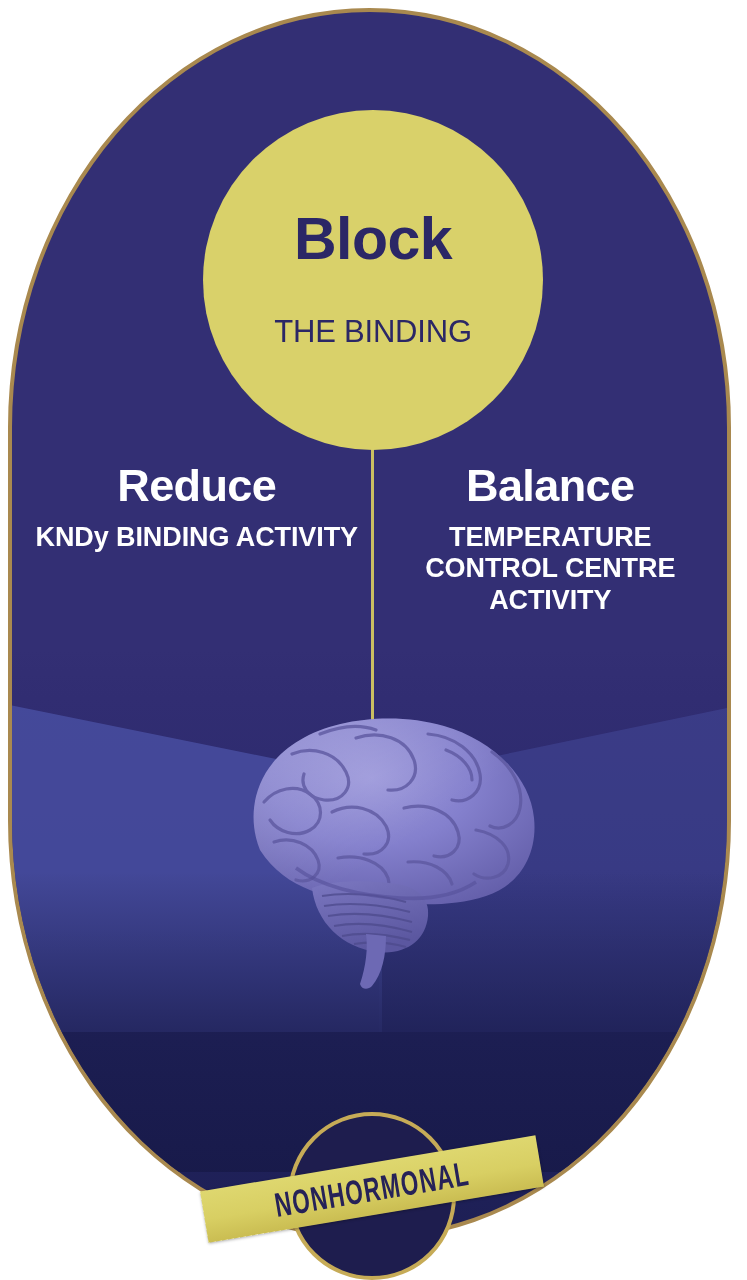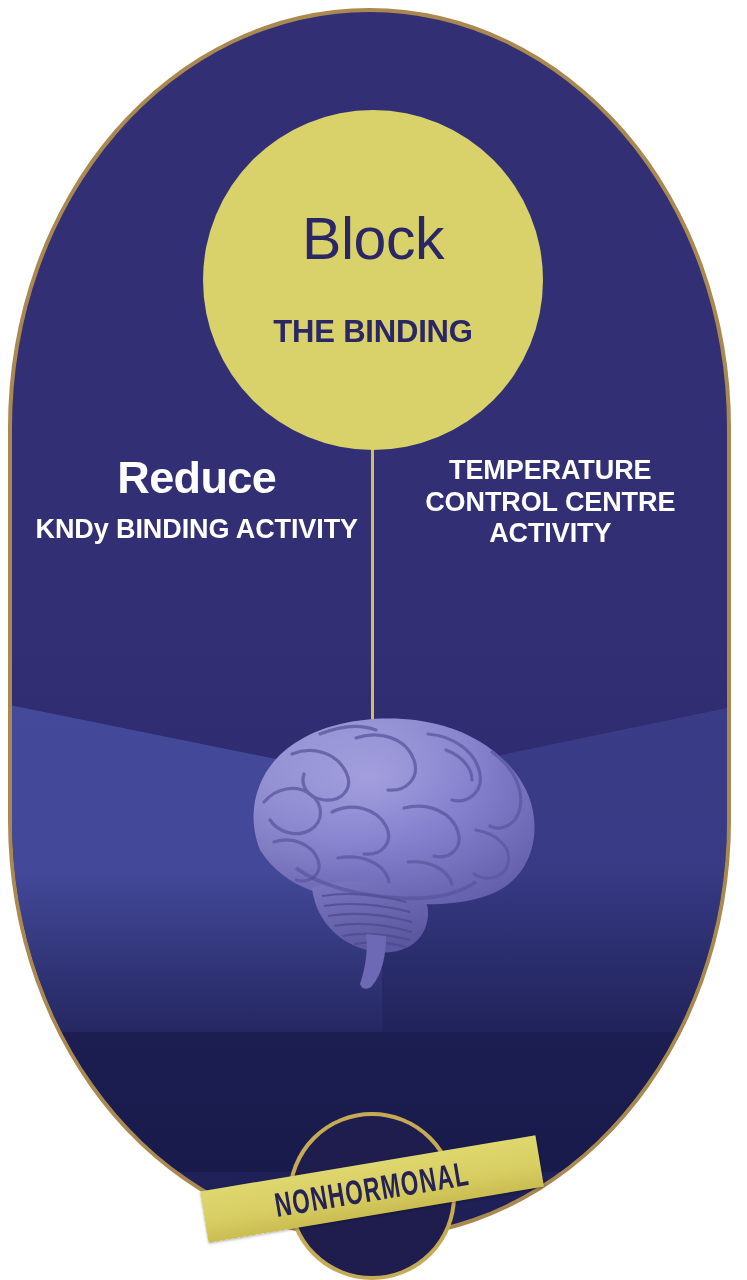--- a/index.html
+++ b/index.html
@@ -94,28 +94,28 @@
     display: flex;
     flex-direction: column;
     align-items: center;
     justify-content: center;
     text-align: center;
     color: #2b2766;
     z-index: 4;
   }
   .block-title {
     font-size: 59px;
-    font-weight: 400;
+    font-weight: 700;
     letter-spacing: -0.5px;
     line-height: 1;
     margin-bottom: 14px;
   }
   .block-sub {
     font-size: 31px;
-    font-weight: 700;
+    font-weight: 400;
     line-height: 1.12;
     letter-spacing: -0.2px;
     margin-top: 32px;
   }
   .block-sub sup {
     font-size: 0.62em;
     vertical-align: super;
     line-height: 0;
   }
 
@@ -127,20 +127,21 @@
     width: 707px;
     display: flex;
     z-index: 3;
   }
   .col {
     flex: 1;
     text-align: center;
     color: #ffffff;
     padding: 0 6px;
     box-sizing: border-box;
+    margin-top: 8px;
   }
   .col-title {
     font-size: 45px;
     font-weight: 700;
     line-height: 1.02;
     letter-spacing: -0.6px;
     margin-bottom: 13px;
   }
   .col-sub {
     font-size: 27px;
@@ -223,20 +224,21 @@
       <div>THE BINDING</div>
     </div>
   </div>
 
   <div class="columns">
     <div class="col">
       <div class="col-title">Reduce</div>
       <div class="col-sub">KNDy BINDING ACTIVITY</div>
     </div>
     <div class="col">
+      <div class="col-title">Balance</div>
       <div class="col-sub">TEMPERATURE CONTROL CENTRE ACTIVITY</div>
     </div>
   </div>
 
   <div class="brain-wrap">
     <svg viewBox="0 0 360 300" xmlns="http://www.w3.org/2000/svg" aria-hidden="true">
       <defs>
         <radialGradient id="brainMain" cx="42%" cy="32%" r="75%">
           <stop offset="0%" stop-color="#9b97da"></stop>
           <stop offset="48%" stop-color="#8480cd"></stop>

